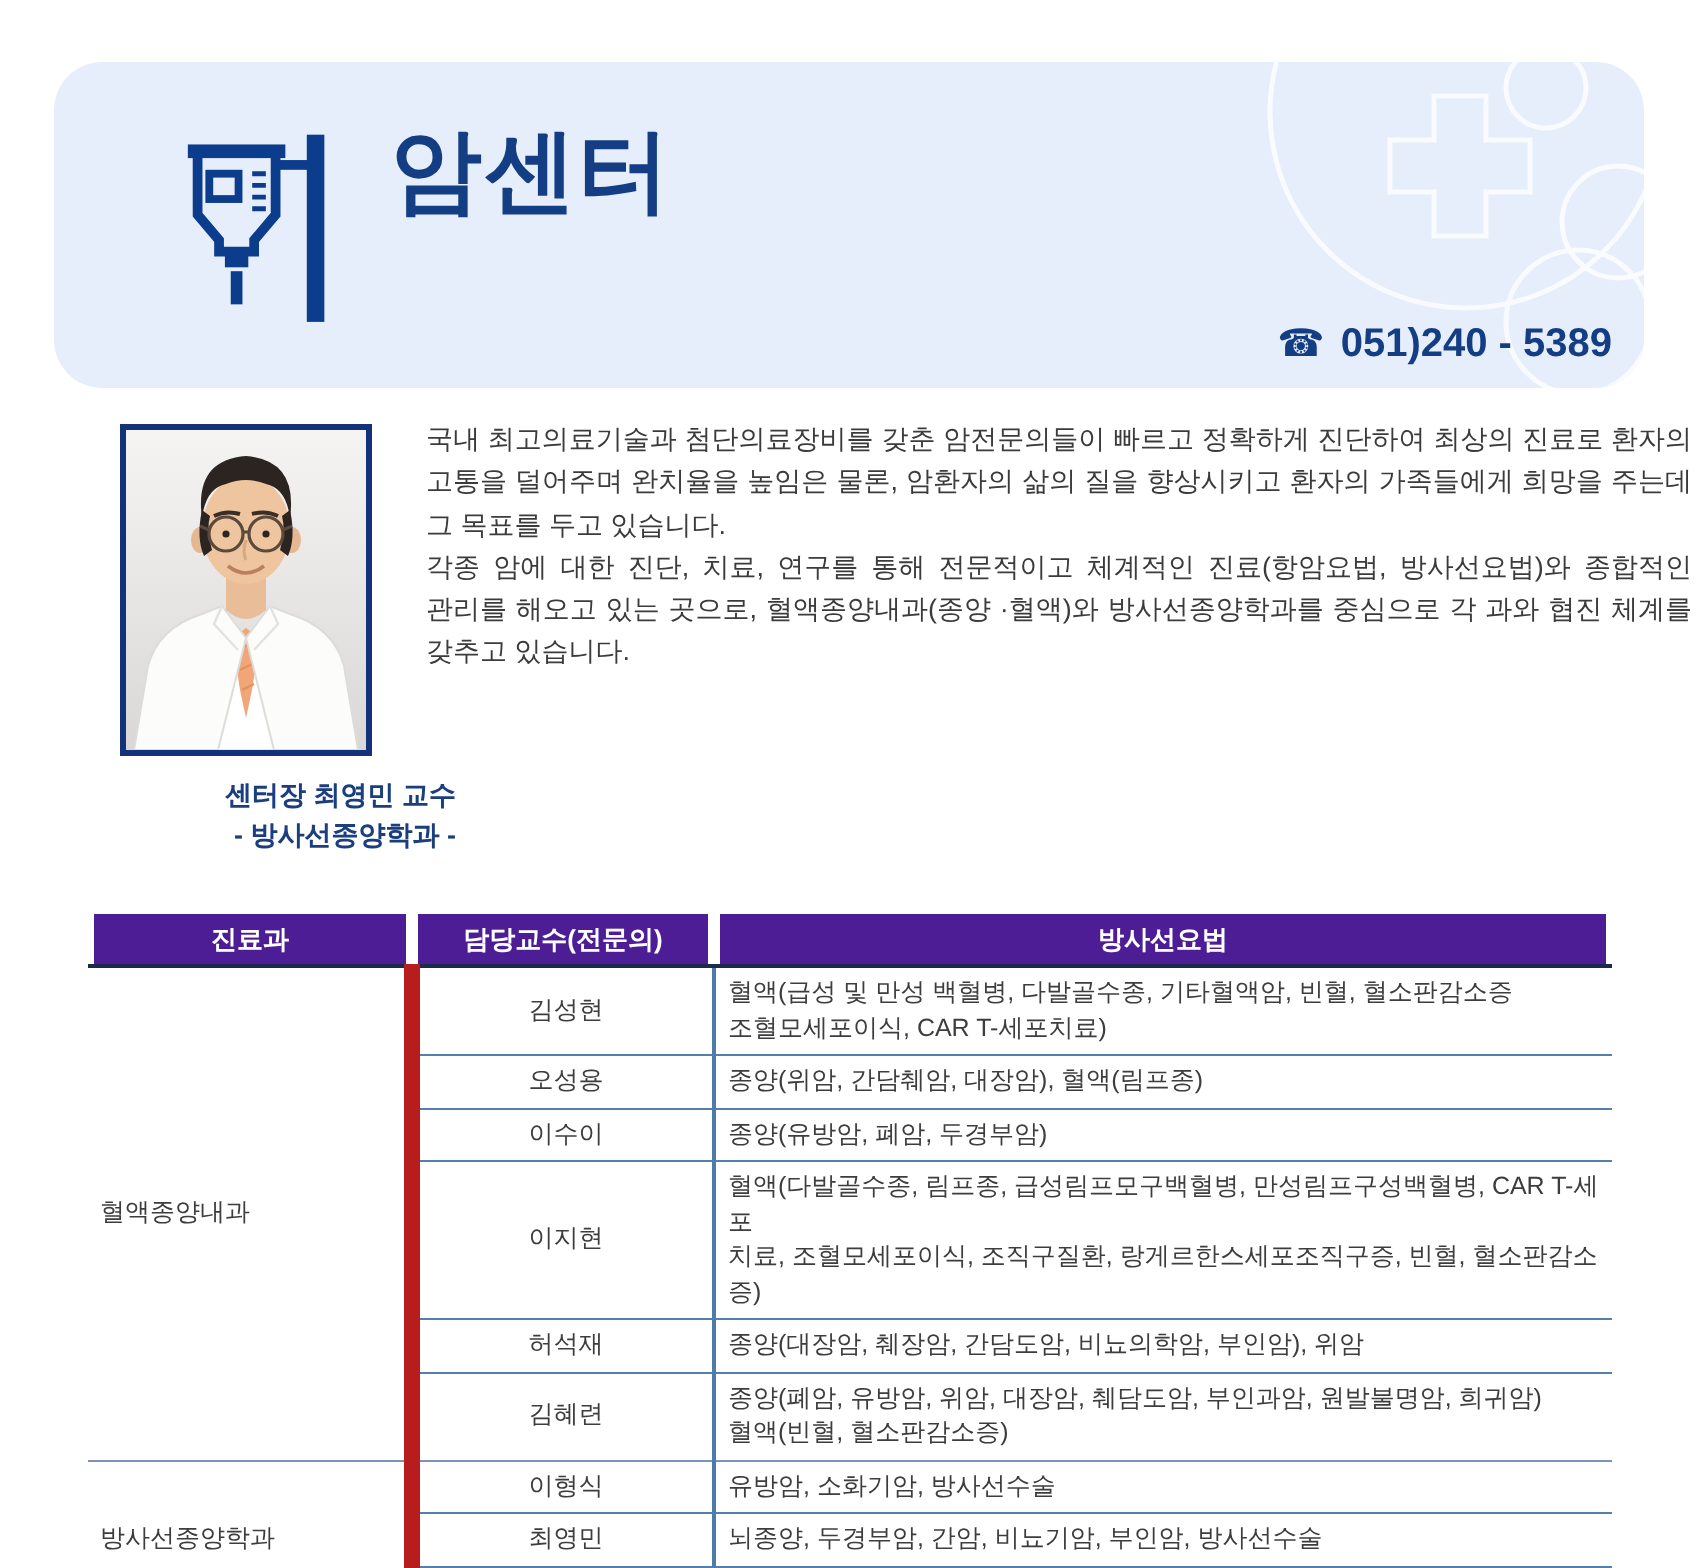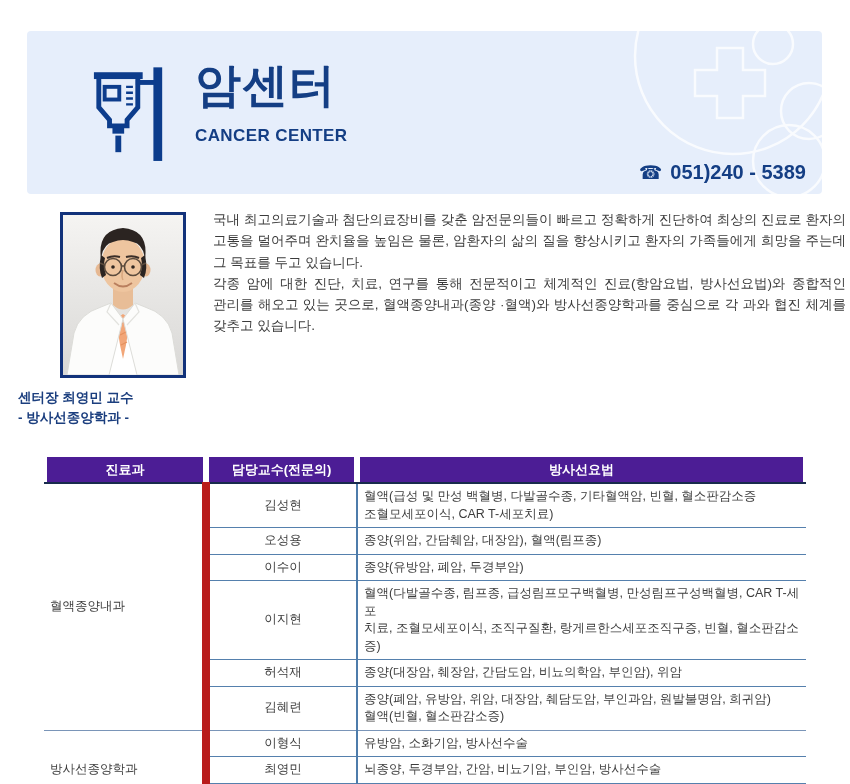--- a/index.html
+++ b/index.html
@@ -5,33 +5,33 @@
   * { margin:0; padding:0; box-sizing:border-box; }
   html,body { background:#ffffff; }
   .page {
     position:relative; width:850px; height:784px; background:#ffffff;
     font-family:"Liberation Sans","DejaVu Sans",sans-serif; overflow:hidden;
   }
 
   
   .band {
     position:absolute; left:27px; top:31px; width:795px; height:163px;
-    background:#e6eefb; border-radius:4px; overflow:hidden;
+    background:#e6eefb; border-radius:24px; overflow:hidden;
   }
   .iv-icon { position:absolute; left:64px; top:36px; }
   .title-block { position:absolute; left:168px; top:24px; }
   .title { font-size:46px; font-weight:700; color:#143e84; letter-spacing:1px; }
   .subtitle { font-size:17px; font-weight:700; color:#143e84; margin-top:9px; letter-spacing:0.4px; }
   .phone { position:absolute; right:16px; bottom:10px; font-size:20px; font-weight:700; color:#143e84; }
   .phone .ph-icon { margin-right:8px; font-size:19px; }
   .deco { position:absolute; right:0; top:0; }
 
   
   .photo-figure { position:absolute; left:60px; top:212px; width:126px; height:166px; border:3px solid #12327a; background:#e8e8e6; }
-  .photo-caption { position:absolute; left:18px; top:388px; width:210px; text-align:left; color:#1b3e7e; font-weight:700; font-size:13.5px; line-height:20px; }
+  .photo-caption { position:absolute; left:18px; top:388px; width:210px; text-align:right; color:#1b3e7e; font-weight:700; font-size:13.5px; line-height:20px; }
   .intro-text { position:absolute; left:213px; top:209px; width:633px; font-size:13.5px; line-height:21.3px; color:#3b3b3b; text-align:justify; word-break:keep-all; }
   .intro-text p { margin:0; }
 
   
   table.doctors { position:absolute; left:44px; top:457px; width:762px; border-collapse:collapse; table-layout:fixed; border-bottom:2px solid #1f3a66; }
   table.doctors th { padding:0; border-bottom:2px solid #182b4d; }
   table.doctors th .hcell { margin:0 3px; background:#4c1d95; color:#ffffff; height:25px; line-height:25px; font-size:13px; font-weight:700; text-align:center; }
   table.doctors td { font-size:12.5px; color:#3d3d3d; padding:4px 6px; vertical-align:middle; line-height:17.5px; }
   td.dept { text-align:left; }
   td.name { text-align:center; border-left:8px solid #b91c1c; }
@@ -64,21 +64,20 @@
         <rect x="22" y="62" width="12" height="6"></rect>
         <rect x="25" y="70" width="6" height="17"></rect>
       </g>
       <path d="M8,12 v29 l11,13 v6 h18 v-6 l11,-13 v-29" fill="none" stroke="#0c3c8c" stroke-width="5"></path>
       <rect x="14" y="20" width="15" height="13" fill="none" stroke="#0c3c8c" stroke-width="4"></rect>
       <path d="M36,20 h7 M36,26 h7 M36,32 h7 M36,38 h7" stroke="#0c3c8c" stroke-width="2.5"></path>
     </svg>
 
     <div class="title-block">
       <div class="title">암센터</div>
-      <div class="subtitle">CANCER CENTER</div>
     </div>
 
     <div class="phone">
       <span class="ph-icon">☎</span><span>051)240 - 5389</span>
     </div>
   </div>
 
   <div class="photo-figure">
     <svg width="120" height="160" viewBox="0 0 120 160">
       <defs>

